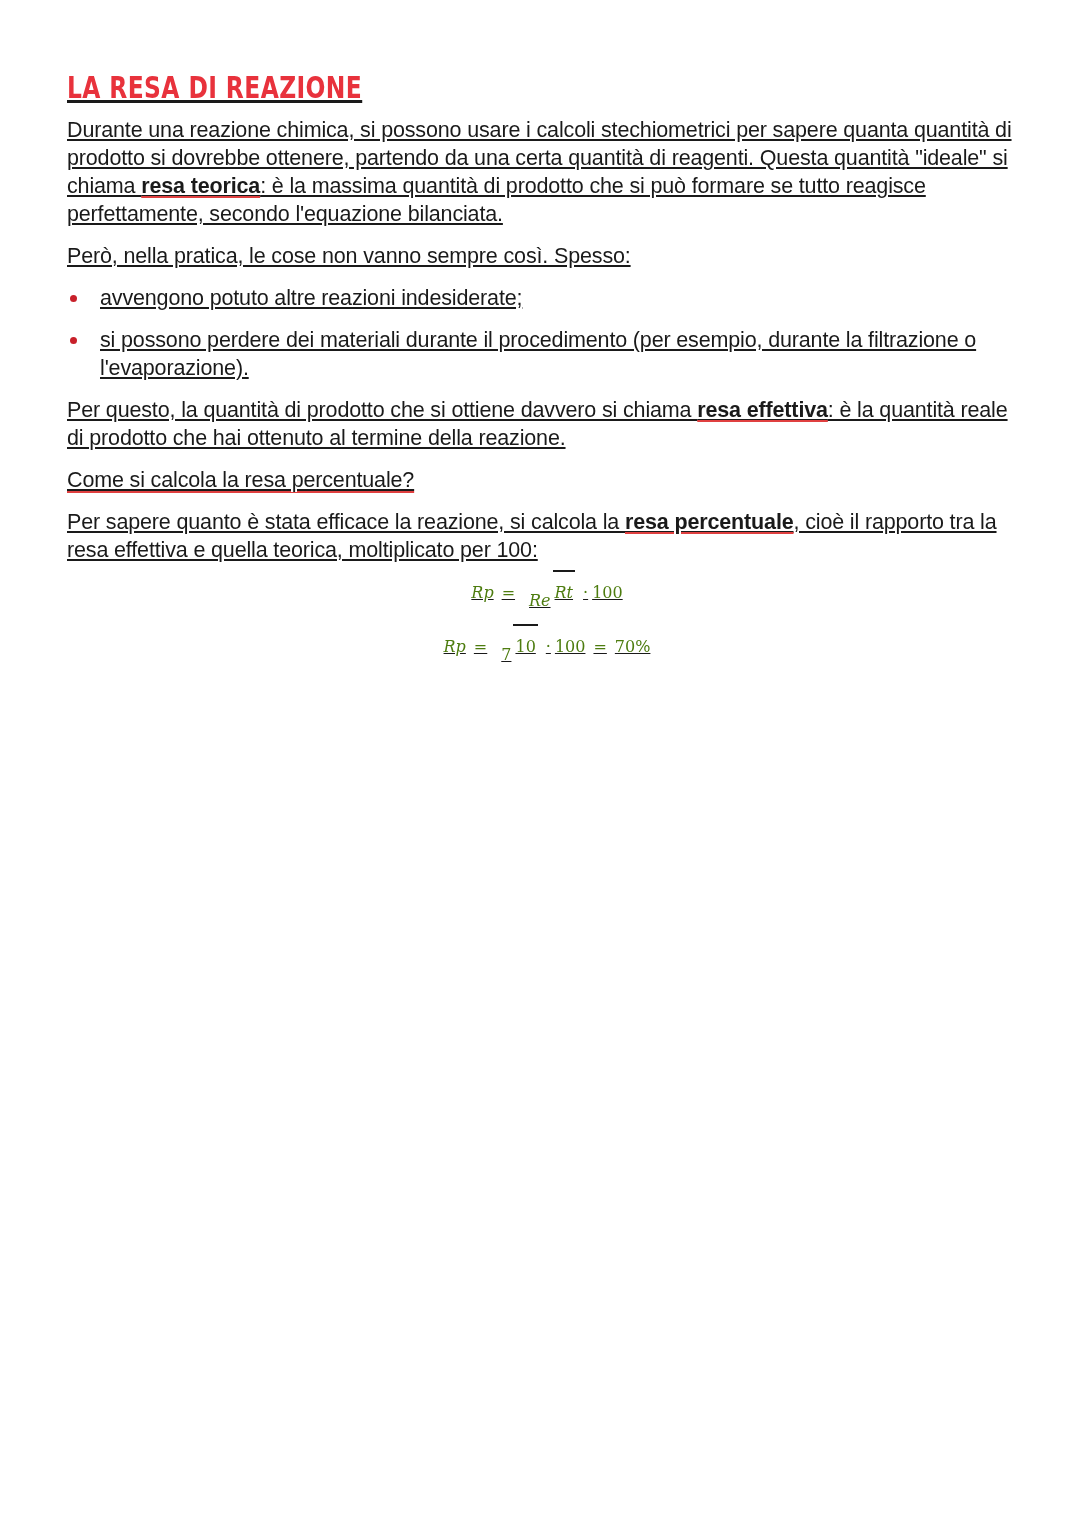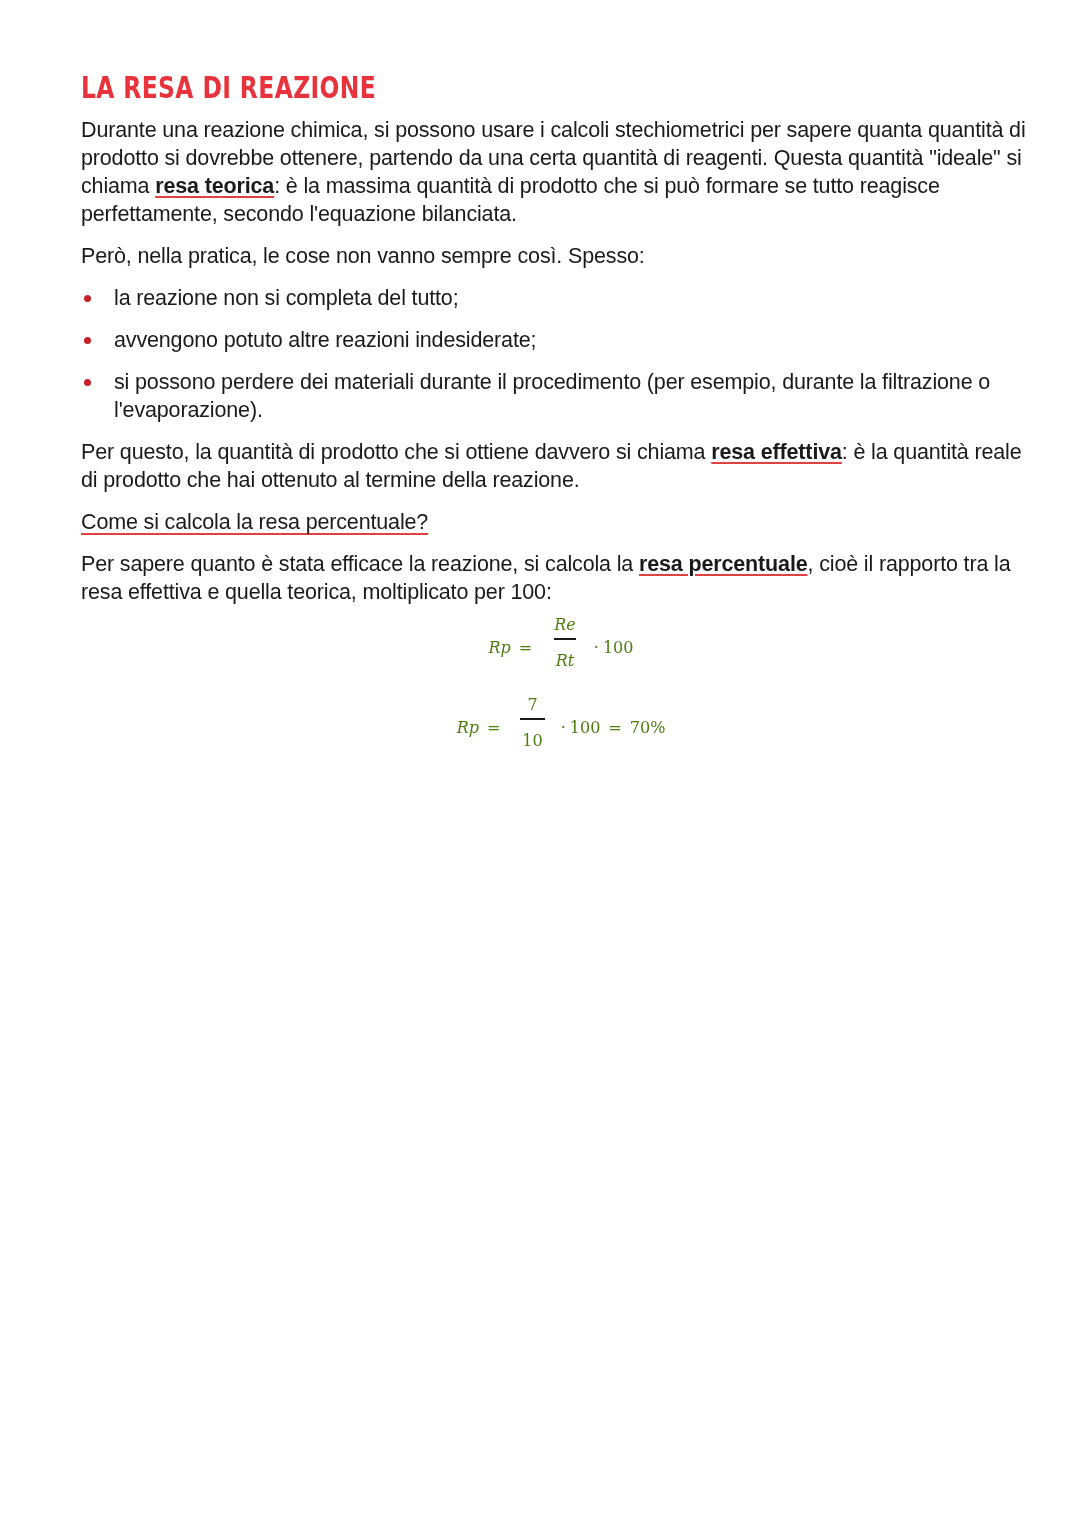--- a/index.html
+++ b/index.html
@@ -10,23 +10,24 @@
     body {
       width: 1080px;
       height: 1527px;
       position: relative;
       overflow: hidden;
       font-family: "Liberation Sans", sans-serif;
       color: #1a1a1a;
     }
     .page {
       position: absolute;
-      left: 81px;
+      left: 67px;
       top: 66px;
       width: 960px;
+      text-decoration: underline;
     }
     .title {
       font-family: "DejaVu Sans", sans-serif;
       font-weight: bold;
       font-size: 30px;
       letter-spacing: 0.5px;
       color: #e8323c;
       margin: 0 0 6px 0;
       transform: scaleX(0.78);
       transform-origin: left center;
@@ -81,23 +82,23 @@
       justify-content: center;
       align-items: center;
       font-family: "DejaVu Serif", serif;
       font-size: 16px;
       color: #4d7c0f;
       margin: 2px 0 10px 0;
     }
     .formula .var { font-style: italic; }
     .frac {
       display: inline-flex;
-      flex-direction: column;
-      align-items: center;
-      margin: 0 12px;
+      flex-direction: row;
+      align-items: flex-end;
+      margin: 0 4px;
     }
     .frac .num {
       line-height: 26px;
       padding: 0 2px;
     }
     .frac .den {
       line-height: 26px;
       border-top: 2px solid #1a1a1a;
       padding: 8px 2px;
     }
@@ -110,21 +111,20 @@
 
 <div class="page">
 
   <h1 class="title">LA RESA DI REAZIONE</h1>
 
   <p class="para"><span>Durante una reazione chimica, si possono usare i calcoli stechiometrici per sapere quanta quantità di prodotto si dovrebbe ottenere, partendo da una certa quantità di reagenti. Questa quantità "ideale" si chiama </span><span class="key">resa teorica</span><span>: è la massima quantità di prodotto che si può formare se tutto reagisce perfettamente, secondo l'equazione bilanciata.</span></p>
 
   <p class="para">Però, nella pratica, le cose non vanno sempre così. Spesso:</p>
 
   <ul class="bullets">
-    <li><span class="bullet-dot"></span><span>la reazione non si completa del tutto;</span></li>
     <li><span class="bullet-dot"></span><span>avvengono potuto altre reazioni indesiderate;</span></li>
     <li><span class="bullet-dot"></span><span>si possono perdere dei materiali durante il procedimento (per esempio, durante la filtrazione o l'evaporazione).</span></li>
   </ul>
 
   <p class="para"><span>Per questo, la quantità di prodotto che si ottiene davvero si chiama </span><span class="key">resa effettiva</span><span>: è la quantità reale di prodotto che hai ottenuto al termine della reazione.</span></p>
 
   <p class="para"><span class="subhead">Come si calcola la resa percentuale?</span></p>
 
   <p class="para" style="margin-bottom:6px;"><span>Per sapere quanto è stata efficace la reazione, si calcola la </span><span class="key">resa percentuale</span><span>, cioè il rapporto tra la resa effettiva e quella teorica, moltiplicato per 100:</span></p>
 

